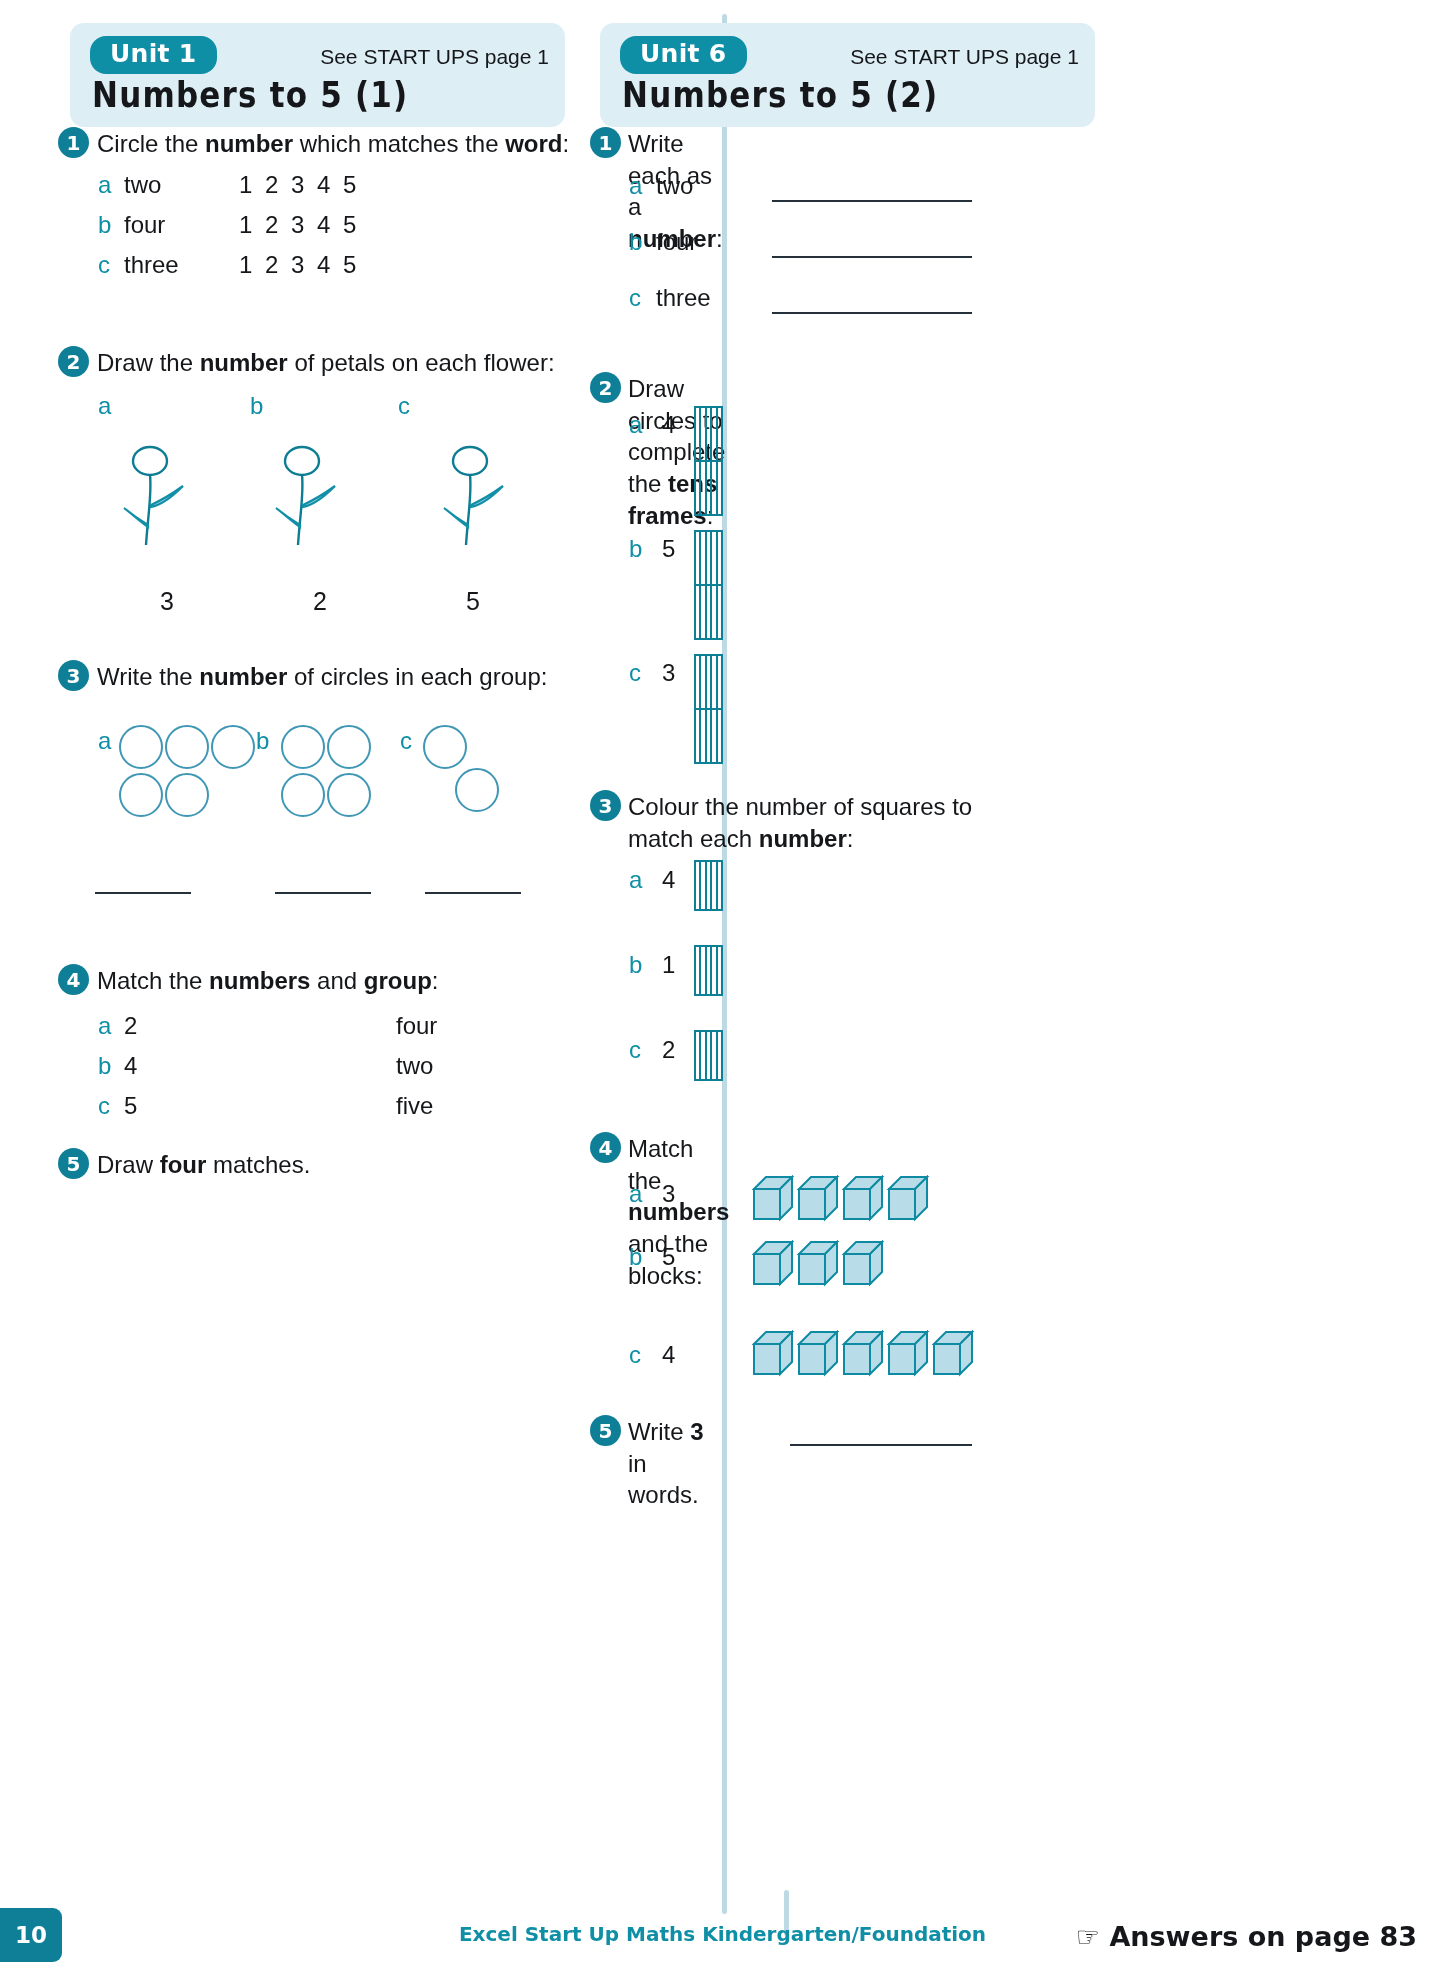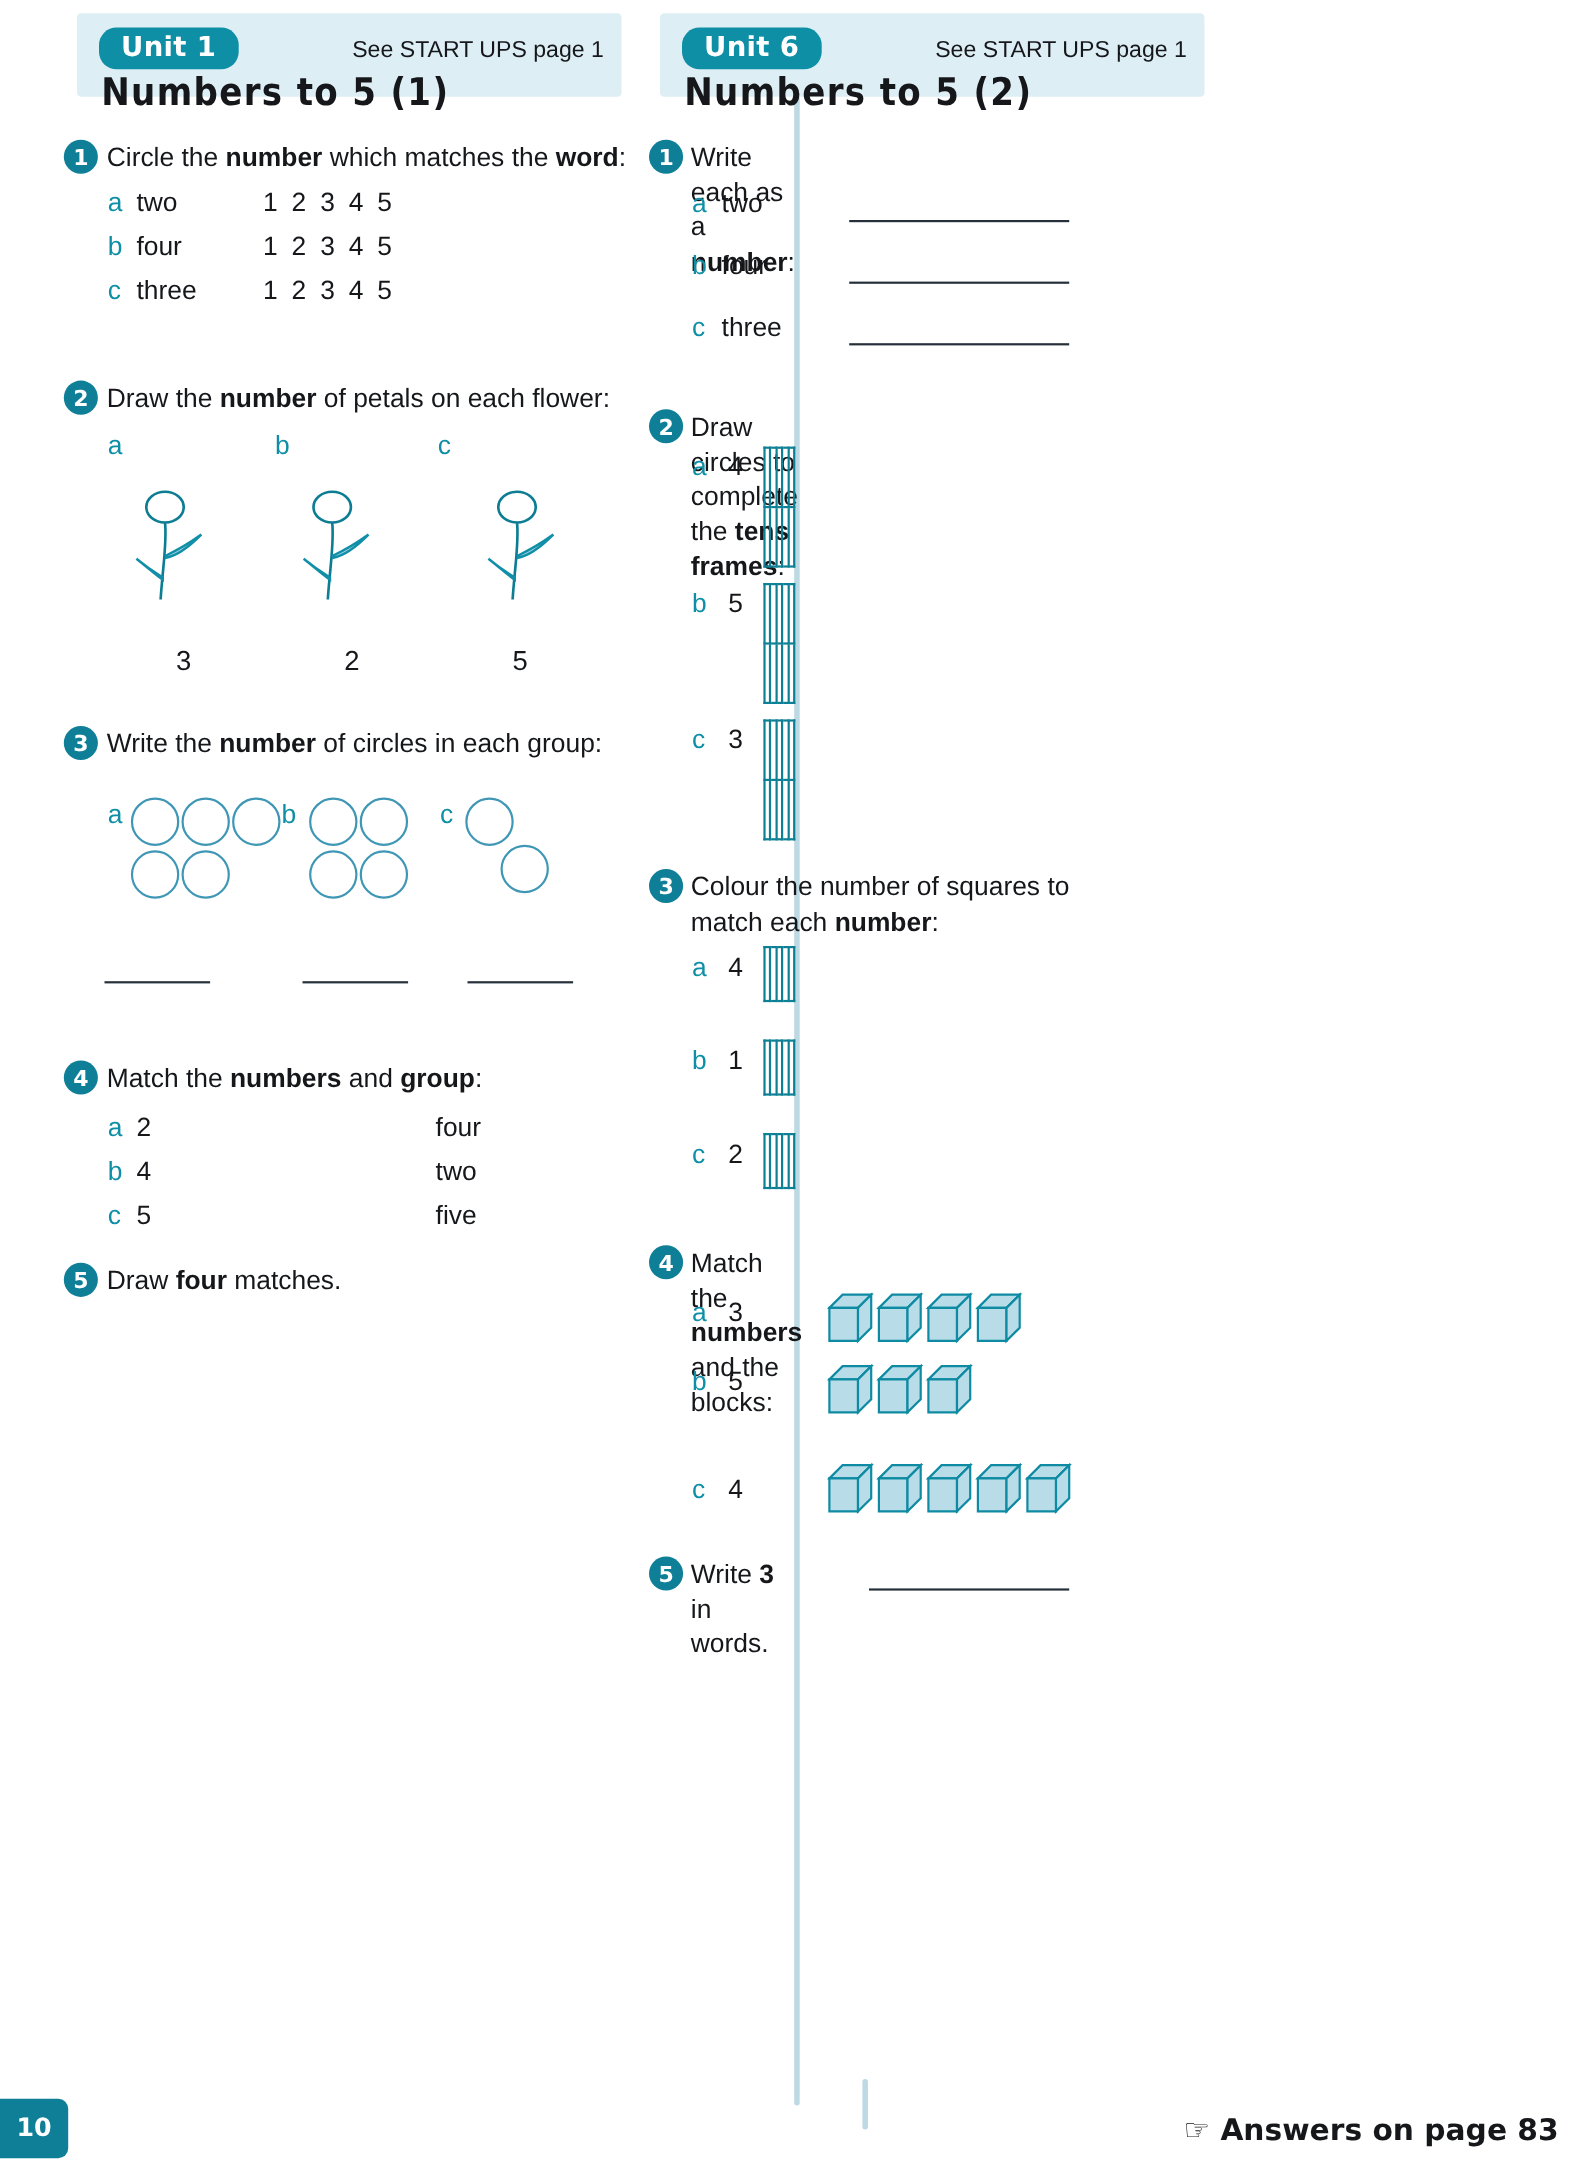--- a/index.html
+++ b/index.html
@@ -12,23 +12,23 @@
   .col{position:relative;}
   .col-left{width:722px;}
   .col-right{width:723px;}
   .divider{
     position:absolute;left:722px;top:14px;width:5px;height:1900px;
     background:#bcd9e4;border-radius:3px;
   }
 
   
   .unit-head{
-    position:absolute;top:12px;
-    background:#ddeef4;border-radius:4px;
-    height:76px;
+    position:absolute;top:23px;
+    background:#ddeef4;border-radius:14px;
+    height:104px;
   }
   .unit-head.left{left:70px;width:495px;}
   .unit-head.right{left:600px;width:495px;}
   .unit-pill{
     position:absolute;left:20px;top:13px;
     background:#0f8fa6;color:#ffffff;
     border-radius:16px;padding:4px 20px 6px 20px;
     font-size:25px;font-weight:bold;letter-spacing:.3px;
     font-family:"DejaVu Sans",sans-serif;
     line-height:1.12;
@@ -443,16 +443,17 @@
     </svg>
 
     <div class="qnum" style="left:590px;top:1415px;">5</div>
     <div class="qtext" style="left:628px;top:1416px;"><span>Write </span><b>3</b><span> in words.</span></div>
     <div class="ansline" style="left:790px;top:1444px;width:182px;"></div>
   </div>
 
   <div class="footer">
     <div class="foot-tick"></div>
     <div class="pagetab">10</div>
+    <div class="foot-title">Excel Start Up Maths Kindergarten/Foundation</div>
     <div class="foot-ans">☞ Answers on page 83</div>
   </div>
 
 </div>
 
 </body></html>

